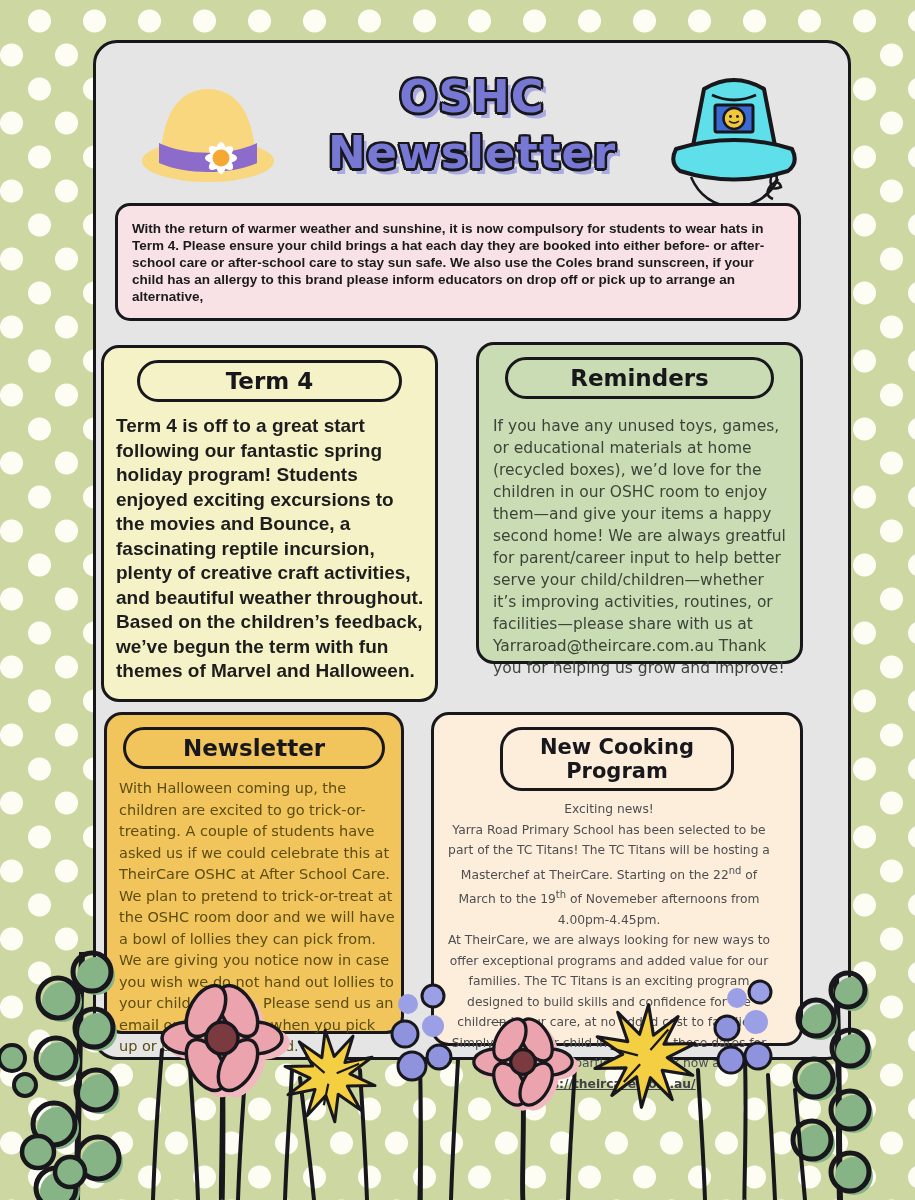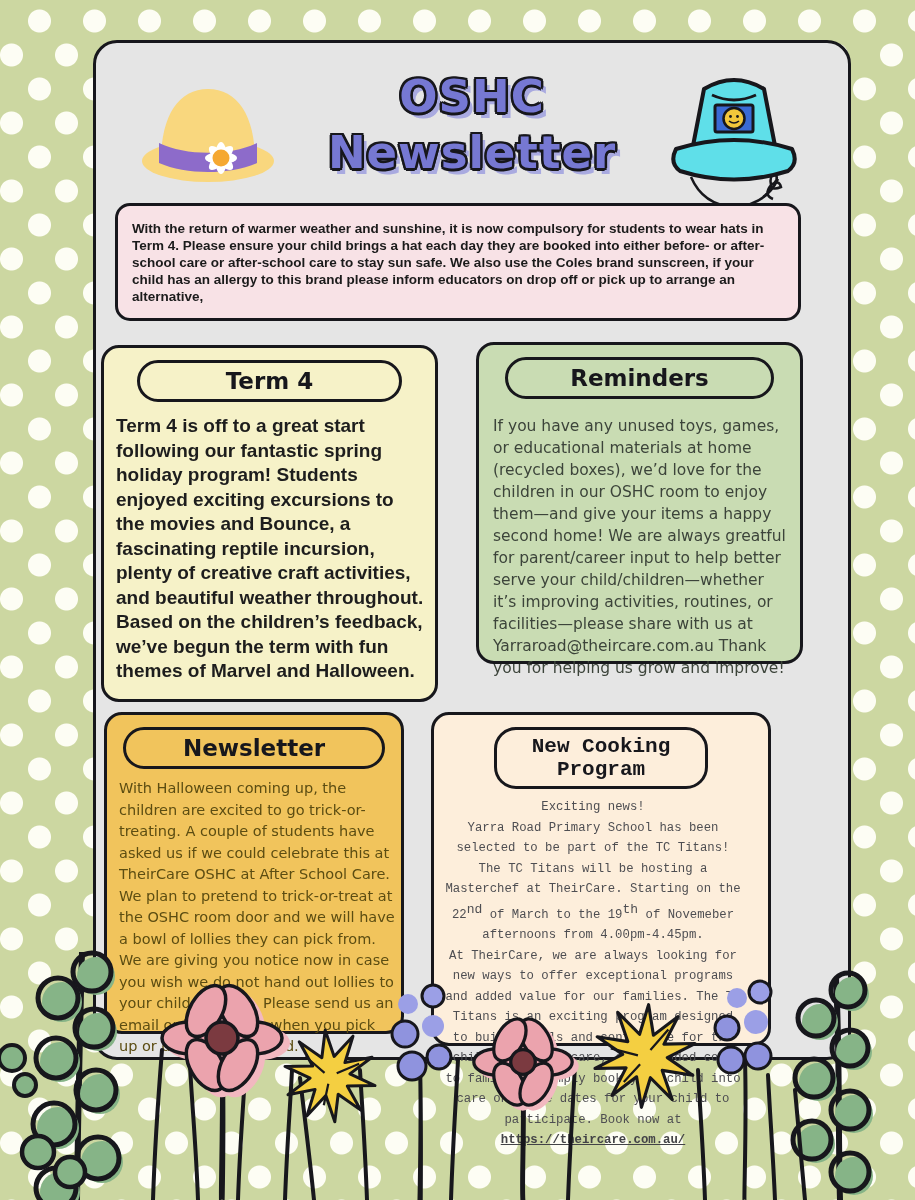--- a/index.html
+++ b/index.html
@@ -50,28 +50,28 @@
   .term4 .body {
     font-family:"Liberation Sans",sans-serif; font-size:19px; line-height:24.5px;
     color:#1d1d1d; padding:12px 10px 0 12px;font-weight:bold;
   }
   .reminders { left:380px; top:290px; width:327px; height:322px; background:#c9dcb3; }
   .reminders .pill { width:84%; }
   .reminders .body { font-size:15.5px; line-height:22px; color:#3c443a; padding:16px 10px 0 14px; }
   .halloween { left:8px; top:660px; width:300px; height:322px; background:#f1c45c; }
   .halloween .pill { width:89%; }
   .halloween .body { font-size:14.5px; line-height:21.5px; color:#5c4d12; padding:9px 6px 0 12px; }
-  .cooking { left:335px; top:660px; width:340px; height:334px; background:#fdeedb;font-family:Liberation Mono, monospace; }
+  .cooking { left:335px; top:660px; width:372px; height:334px; background:#fdeedb; }
   .cooking .pill { width:64%; font-size:21px; }
   .cooking .body {
     font-size:12.3px; line-height:20.5px; color:#4e4e52; text-align:center;
     padding:8px 25px 0 9px;
   }
   .cooking .body p { margin:0; }
-  .cooking sup { font-size:13px; vertical-align:super; }
+  .cooking sup { font-size:10px; vertical-align:super; }
   .strike { text-decoration:line-through; }
   .link { text-decoration:underline; font-weight:bold; color:#434347; }
   .garden { position:absolute; left:0; top:930px; width:915px; height:270px; pointer-events:none; }
 </style>
 </head>
 <body>
 
 <div class="card">
 
   <div class="hat hat-left">

